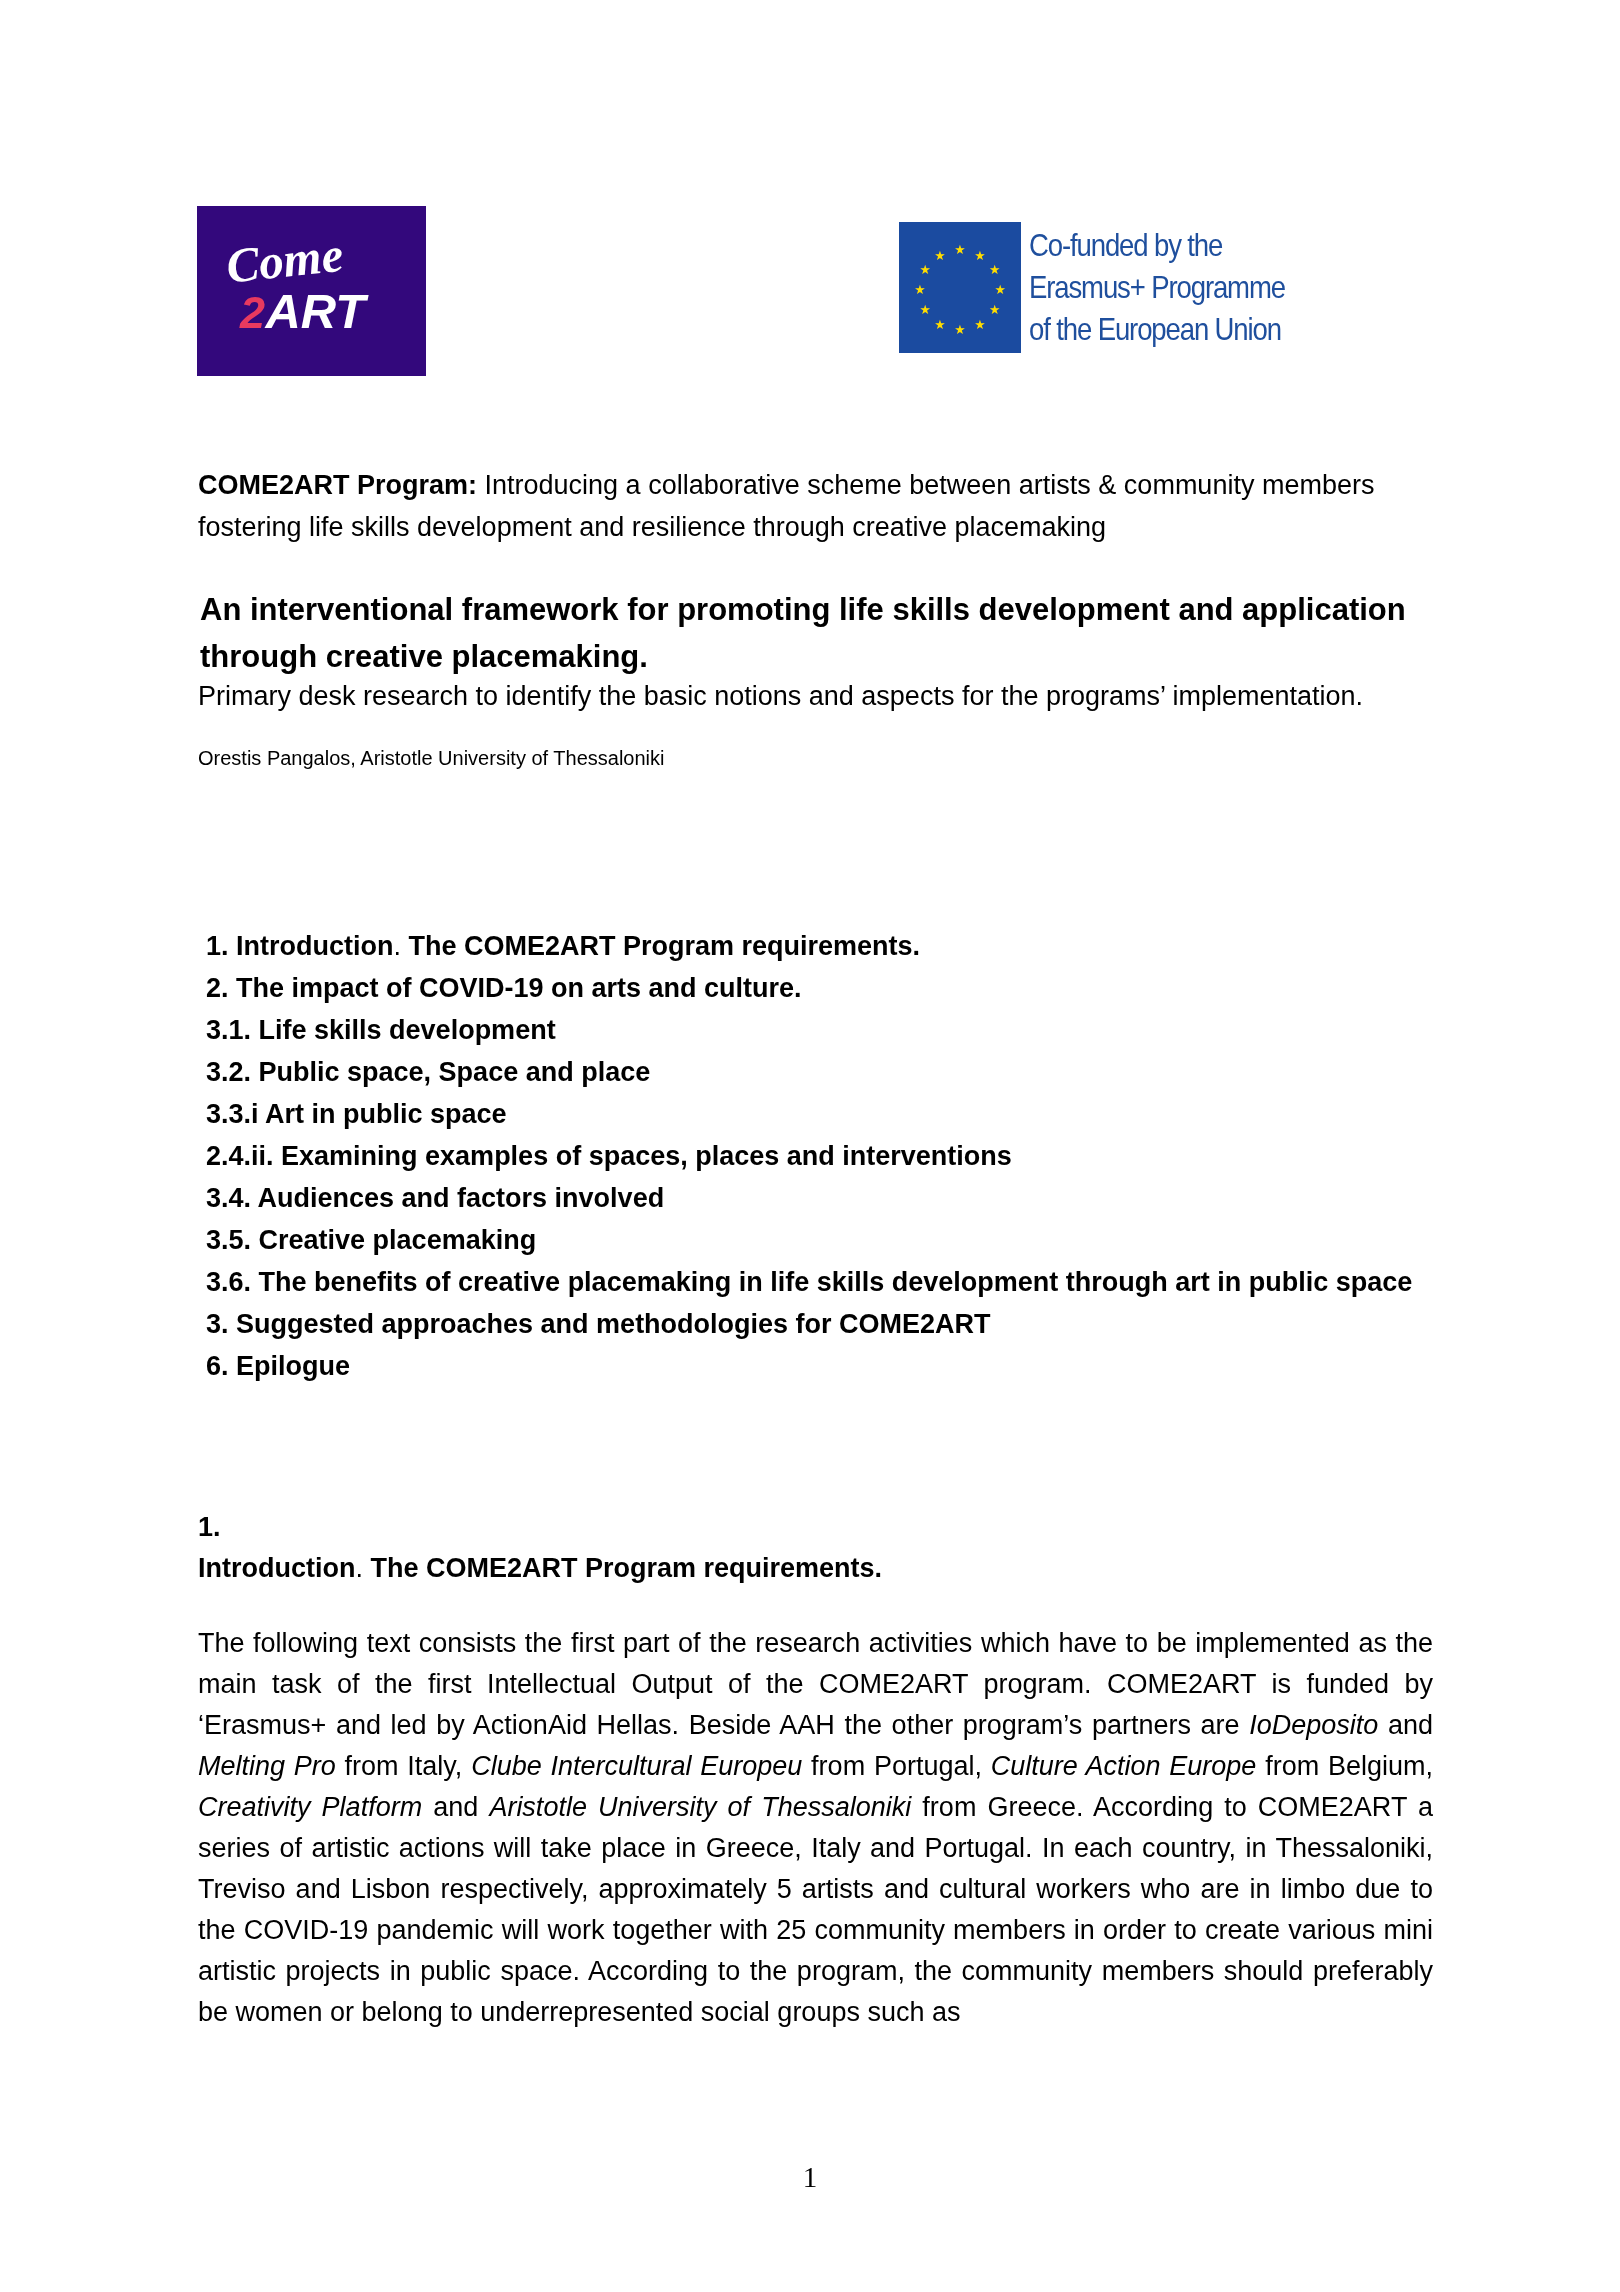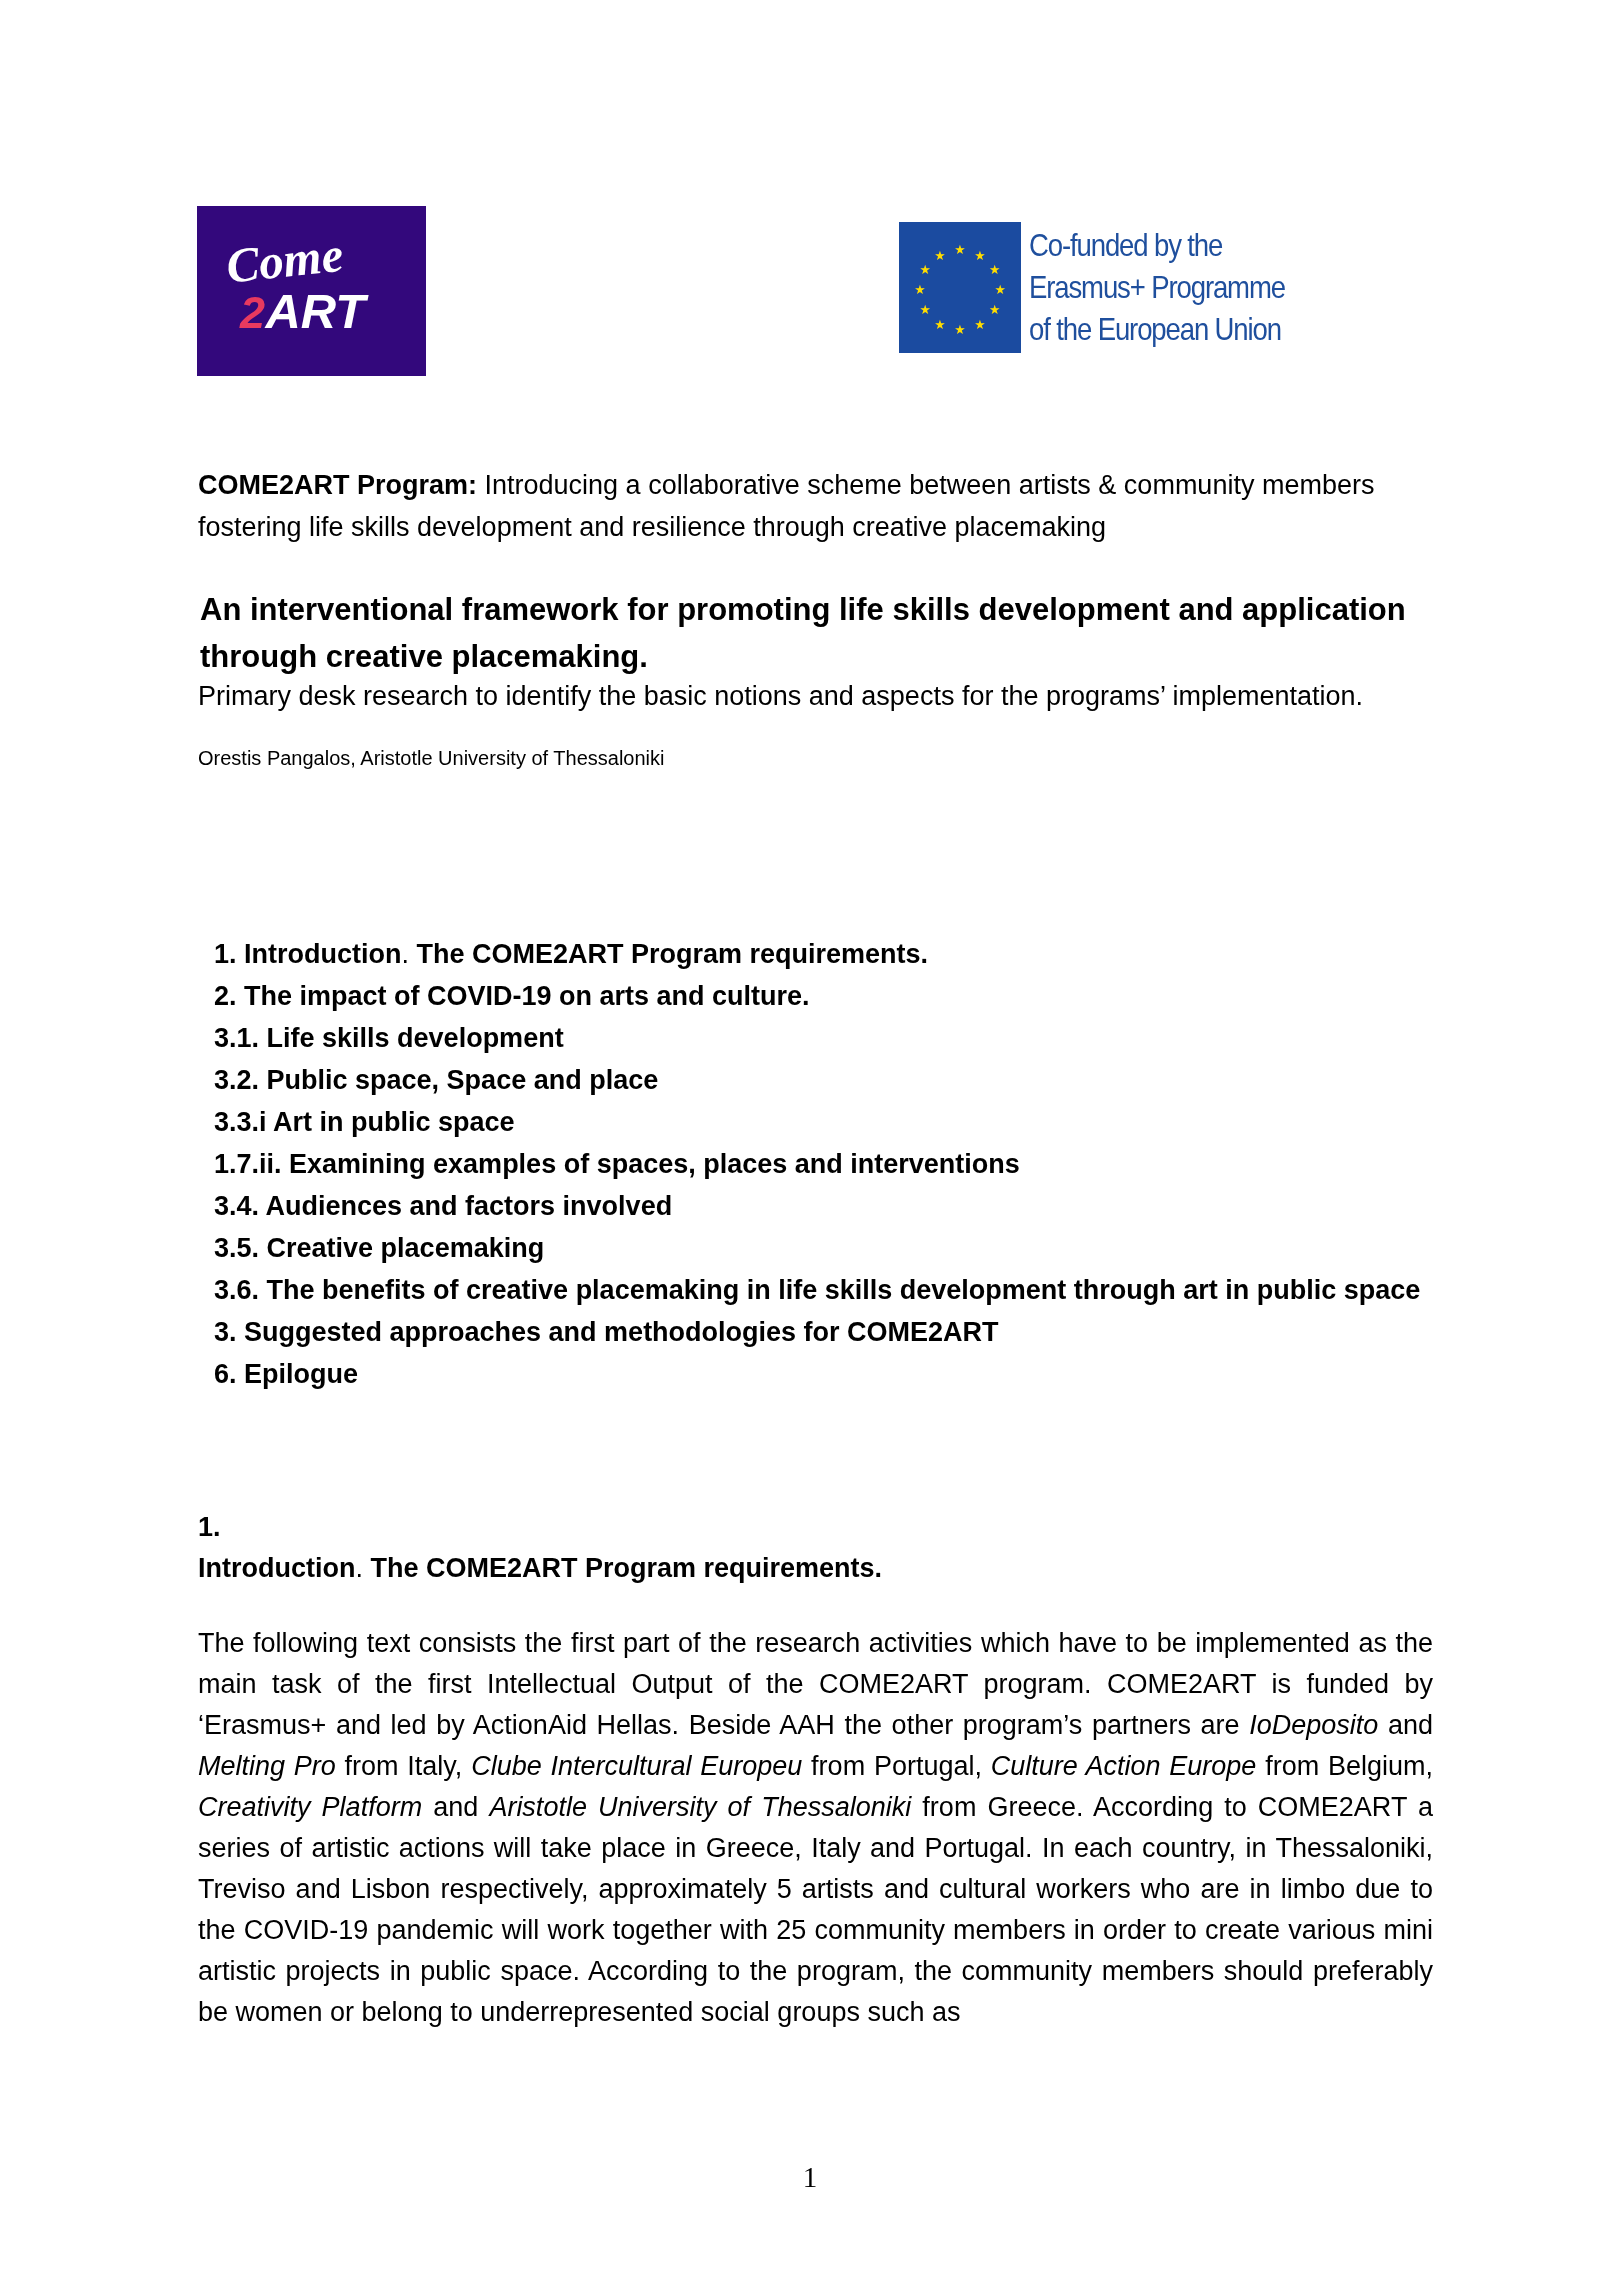--- a/index.html
+++ b/index.html
@@ -18,21 +18,21 @@
 
   .text { font-size: 27px; line-height: 42px; }
   .b { font-weight: bold; }
   .i { font-style: italic; }
 
   .program-intro { left: 198px; top: 464px; width: 1235px; }
   .main-title { left: 200px; top: 586px; width: 1235px; font-size: 31px; line-height: 47px; font-weight: bold; }
   .subtitle { left: 198px; top: 681px; width: 1235px; font-size: 27px; line-height: 31px; }
   .author { left: 198px; top: 743px; font-size: 20px; line-height: 31px; }
 
-  .toc { left: 198px; top: 917px; width: 1235px; margin: 16px; padding: 0; list-style: none; }
+  .toc { left: 198px; top: 917px; width: 1235px; margin: 8px; padding: 0; list-style: none; }
   .toc li { font-size: 27px; line-height: 42px; font-weight: bold; }
 
   .sec-num { left: 198px; top: 1506px; }
   .sec-title { left: 198px; top: 1547px; }
 
   .body-para { left: 198px; top: 1623px; width: 1235px; text-align: justify; font-size: 27px; line-height: 41px; }
   .page-number { left: 0; top: 2161px; width: 1620px; text-align: center;
                  font-family: "Liberation Serif", serif; font-size: 29px; }
 </style>
 </head>
@@ -79,21 +79,21 @@
 <h1 class="abs main-title" style="margin:0">An interventional framework for promoting life skills development and application through creative placemaking.</h1>
 <p class="abs subtitle" style="margin:0">Primary desk research to identify the basic notions and aspects for the programs’ implementation.</p>
 <p class="abs author" style="margin:0">Orestis Pangalos, Aristotle University of Thessaloniki</p>
 
 <ul class="abs toc">
   <li><span>1. Introduction</span><span style="font-weight:normal">. </span><span>The COME2ART Program requirements.</span></li>
   <li><span>2. The impact of COVID-19 on arts and culture.</span></li>
   <li><span>3.1. Life skills development</span></li>
   <li><span>3.2. Public space, Space and place</span></li>
   <li><span>3.3.i Art in public space</span></li>
-  <li><span>1.7.ii. Examining examples of spaces, places and interventions</span></li>
+  <li><span>2.4.ii. Examining examples of spaces, places and interventions</span></li>
   <li><span>3.4. Audiences and factors involved</span></li>
   <li><span>3.5. Creative placemaking</span></li>
   <li><span>3.6. The benefits of creative placemaking in life skills development through art in public space</span></li>
   <li><span>3. Suggested approaches and methodologies for COME2ART</span></li>
   <li><span>6. Epilogue</span></li>
 </ul>
 
 <div class="abs text b sec-num">1.</div>
 <div class="abs text b sec-title"><span>Introduction</span><span style="font-weight:normal">. </span><span>The COME2ART Program requirements.</span></div>
 

